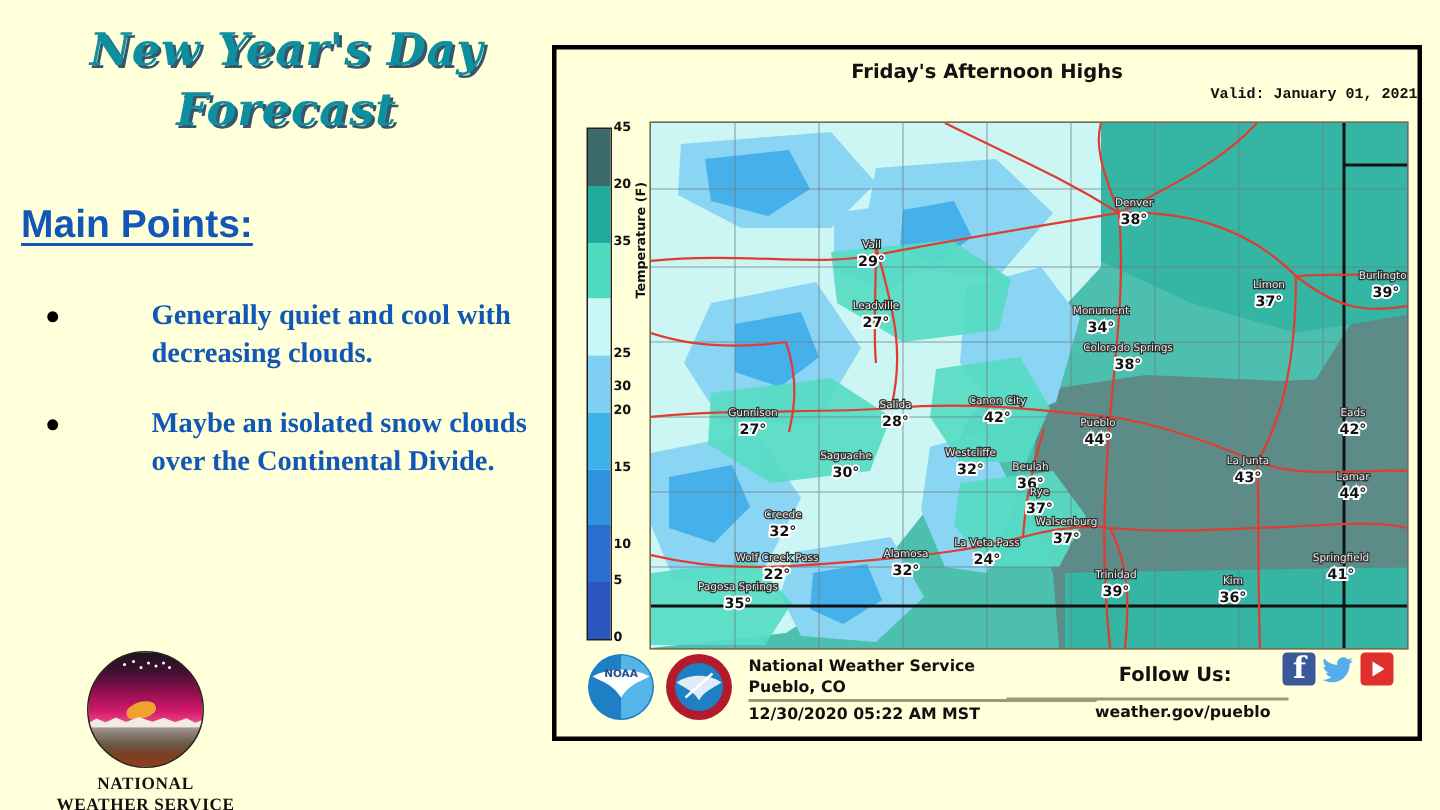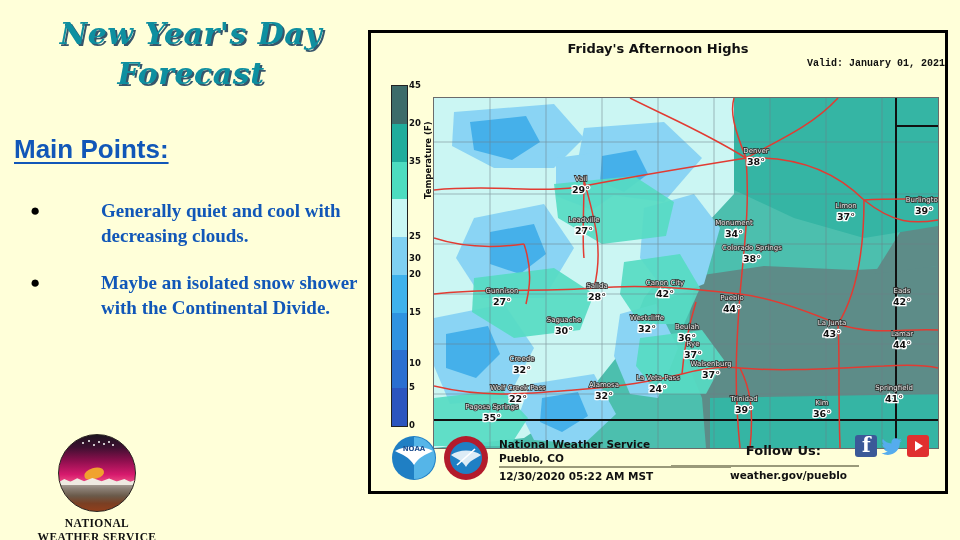--- a/index.html
+++ b/index.html
@@ -96,21 +96,21 @@
     font-weight:bold;font-size:8.5px;color:#111;
   }
   .cb-axis{
     position:absolute;left:36px;top:120px;
     font-family:"DejaVu Sans",sans-serif;font-weight:bold;font-size:8.5px;color:#111;
     transform:rotate(-90deg);transform-origin:left top;white-space:nowrap;
   }
 
   
   .map{
-    position:absolute;left:62px;top:64px;width:504px;height:350px;
+    position:absolute;left:62px;top:48px;width:504px;height:350px;
     border:1px solid #6b6b6b;overflow:hidden;background:#eab308;
   }
   .map svg{display:block;}
 
   .cityname{
     font-family:"DejaVu Sans",sans-serif;font-size:7px;fill:#e8e8e8;
     stroke:#30302f;stroke-width:1.6px;paint-order:stroke fill;
   }
   .citytemp{
     font-family:"DejaVu Sans",sans-serif;font-weight:bold;font-size:9.5px;fill:#111;
@@ -158,21 +158,21 @@
 
     <div class="main-points">Main Points:</div>
 
     <div class="bullets">
       <div class="bullet">
         <div class="dot">●</div>
         <div class="btxt">Generally quiet and cool with decreasing clouds.</div>
       </div>
       <div class="bullet">
         <div class="dot">●</div>
-        <div class="btxt">Maybe an isolated snow shower with the Continental Divide.</div>
+        <div class="btxt">Maybe an isolated snow clouds over the Continental Divide.</div>
       </div>
     </div>
 
     <div class="nwslogo">
       <div class="disc">
         <div class="stars">
           <i style="left:6%;top:30%"></i>
             <i style="left:22%;top:10%"></i>
           <i style="left:38%;top:45%"></i>
             <i style="left:52%;top:18%"></i>

